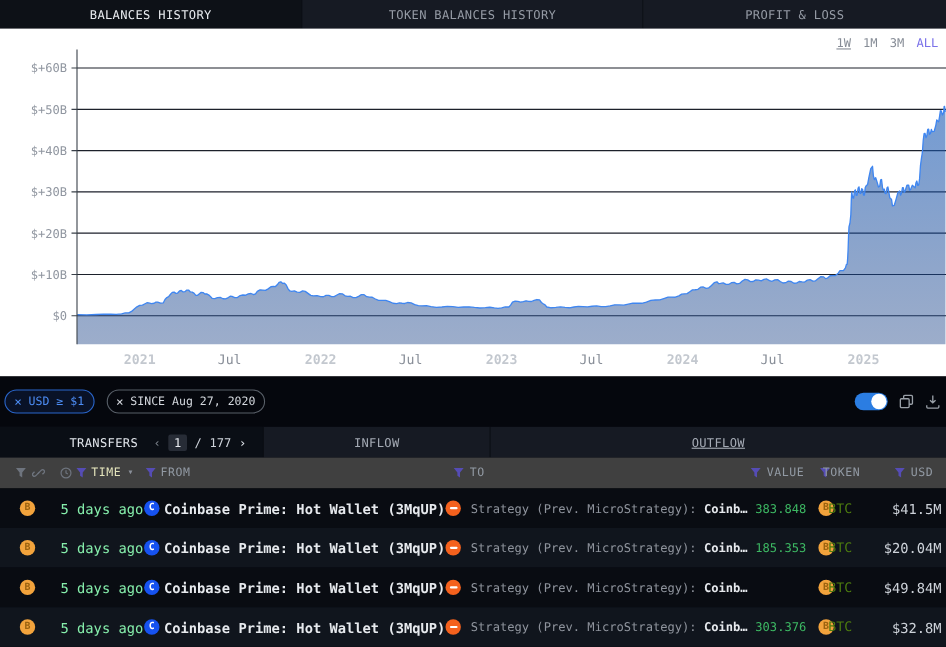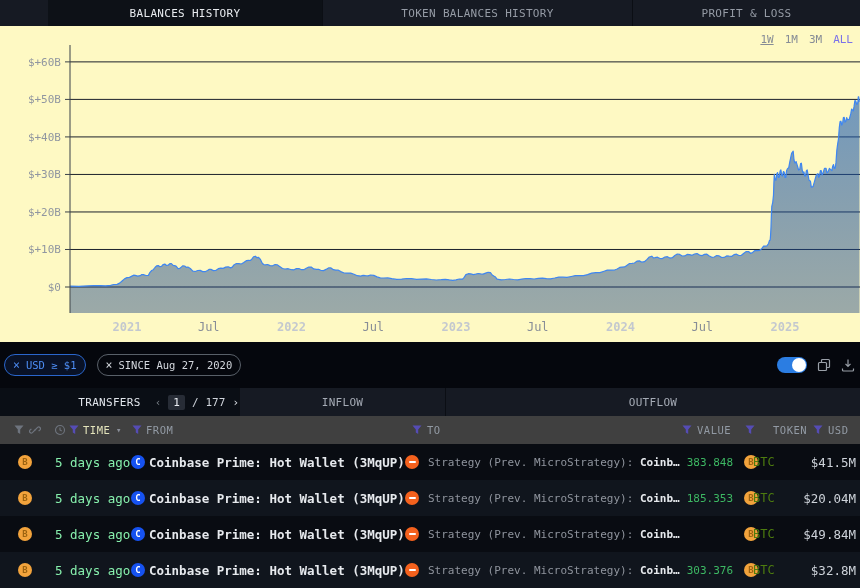--- a/index.html
+++ b/index.html
@@ -4,23 +4,23 @@
 <style>
   * { box-sizing: border-box; margin: 0; padding: 0; }
   html,body { width:860px; height:588px; overflow:hidden; background:#05070d;
     font-family:"DejaVu Sans Mono", monospace; }
   
   .tabbar { display:flex; height:26px; background:#161a23; }
   .tab { display:flex; align-items:center; justify-content:center; font-size:11px;
     letter-spacing:0.3px; color:#959ba5; background:#161a23; border-right:1px solid #0b0e14;
     white-space:nowrap; }
   .tab:last-child { border-right:none; }
-  .tab.active { background:#0d1117; color:#e8ebef;margin-left:48px; }
-  
-  .chart-panel { position:relative; height:316px; background:#fef9c3; }
+  .tab.active { background:#0d1117; color:#e8ebef; }
+  
+  .chart-panel { position:relative; height:316px; background:#ffffff; }
   .ranges { position:absolute; top:7px; right:7px; display:flex; gap:11px;
     font-size:11px; color:#868c96; z-index:2; }
   .range.first { text-decoration:underline; }
   .range.sel { color:#7b72e9; }
   .chart-svg { position:absolute; left:0; top:0; }
   
   .filter-row { height:46px; background:#05070d; display:flex; align-items:center;
     padding:0 5px 0 4px; gap:11px; }
   .chip { height:22px; border-radius:11px; border:1px solid #596069; color:#d4d8de;
     font-size:10.5px; display:flex; align-items:center; gap:6px; padding:0 8px;
@@ -28,22 +28,22 @@
   .chip .x { font-size:11.5px; }
   .chip.accent { border-color:#2a66cc; color:#4d8df5; background:rgba(25,70,160,0.18); }
   .controls { margin-left:auto; display:flex; align-items:center; gap:10px; }
   .toggle { width:30px; height:16px; border-radius:9px; background:#2b7de2; position:relative; }
   .knob { position:absolute; right:1px; top:1px; width:14px; height:14px; border-radius:50%; background:#fff; }
   .ctl-icon { width:14px; height:14px; color:#9aa0a8; }
   
   .table-tabs { display:flex; height:28px; background:#161a23; }
   .ttab { display:flex; align-items:center; justify-content:center; font-size:11px;
     letter-spacing:0.3px; color:#a5abb5; border-right:1px solid #0b0e14; white-space:nowrap; }
-  .ttab:last-child { border-right:none; }
-  .ttab.active { background:#0a0e15; color:#e2e6ec; justify-content:flex-end; padding-left:48px; }
+  .ttab:last-child { border-right:none;text-decoration:underline; }
+  .ttab.active { background:#0a0e15; color:#e2e6ec; justify-content:center; padding-left:48px; }
   .pager { display:flex; align-items:center; gap:7px; margin-left:14px; letter-spacing:0; }
   .pg-prev { color:#7a8089; }
   .pg-next { color:#e2e6ec; }
   .pg-cur { background:#272c36; color:#e9ecf1; padding:1px 5px; border-radius:2px; }
   .pg-sep,.pg-total { color:#cfd4db; }
   
   .thead { position:relative; height:28px; background:#404040; font-size:10.5px;
     color:#929aa4; letter-spacing:0.5px; }
   .thead .hitem { position:absolute; top:0; height:28px; display:flex; align-items:center; gap:4px; }
   .funnel { width:10px; height:10px; color:#6e747e; }
@@ -211,21 +211,21 @@
       <svg class="funnel purple" viewBox="0 0 10 10">
           <path d="M0.5 0.5h9L6.2 4.6V9L3.8 7.6V4.6Z" fill="currentColor"></path>
         </svg>
     </span>
     <span class="hitem" style="left:697px">VALUE</span>
     <span class="hitem" style="left:745px">
       <svg class="funnel purple" viewBox="0 0 10 10">
           <path d="M0.5 0.5h9L6.2 4.6V9L3.8 7.6V4.6Z" fill="currentColor"></path>
         </svg>
     </span>
-    <span class="hitem" style="left:773px">TOKEN</span>
+    <span class="hitem" style="left:748px">TOKEN</span>
     <span class="hitem" style="left:813px">
       <svg class="funnel purple" viewBox="0 0 10 10">
           <path d="M0.5 0.5h9L6.2 4.6V9L3.8 7.6V4.6Z" fill="currentColor"></path>
         </svg>
     </span>
     <span class="hitem" style="left:828px">USD</span>
   </div>
   <div class="tbody">
   <div class="row">
     <span class="cell c-token-icon">

